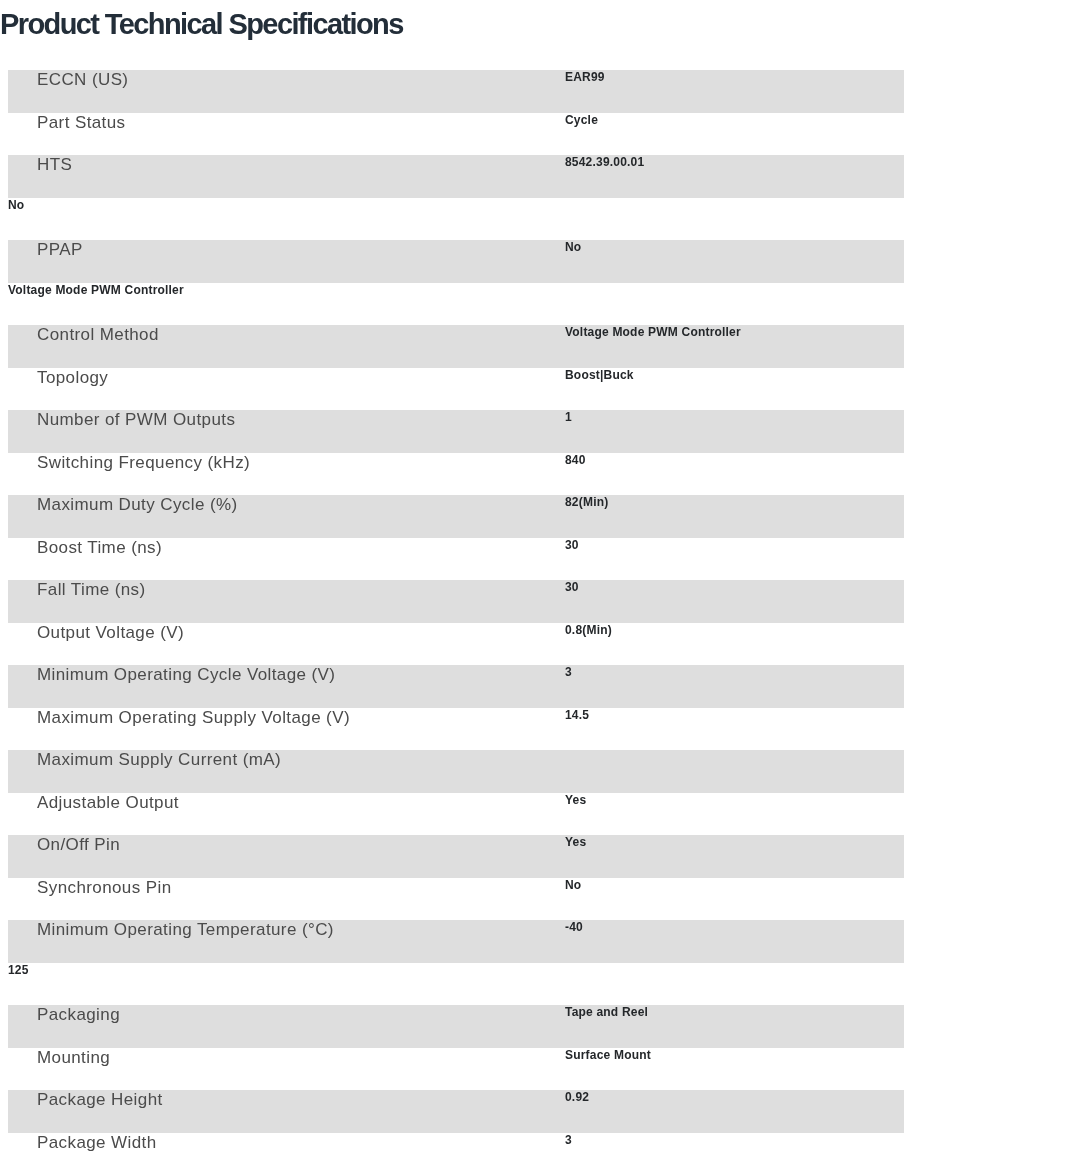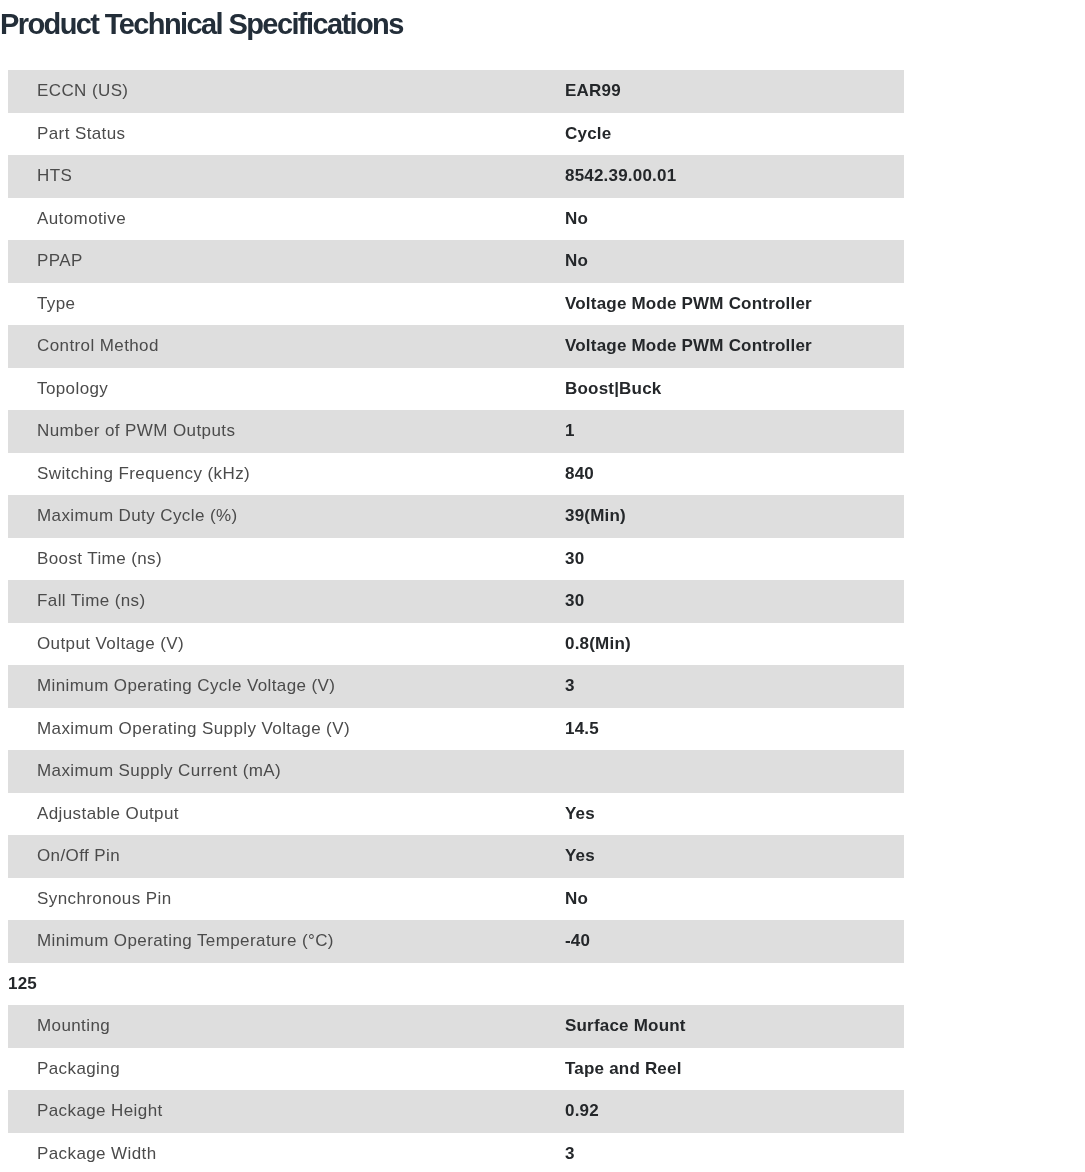--- a/index.html
+++ b/index.html
@@ -29,40 +29,39 @@
   .spec-table {
     position: absolute;
     top: 70px;
     left: 0;
     width: 1085px;
   }
   .row {
     height: 42.5px;
     margin-left: 8px;
     display: flex;
-    align-items: center;
     background: var(--row-bg, #ffffff);
   }
   .row:nth-child(odd) {
     background: var(--row-alt-bg, #dedede);
   }
   .row .label {
     width: 528px;
     padding-left: 29px;
     flex: 0 0 auto;
     box-sizing: content-box;
     font-size: 17px;
     letter-spacing: 0.4px;
     color: var(--label-text, #4b4b4b);
     white-space: nowrap;
     overflow: hidden;
   }
   .row .value {
     flex: 1 1 auto;
-    font-size: 17px;
+    font-size: 12px;
     font-weight: 700;
     letter-spacing: 0.2px;
     color: var(--value-text, #24272a);
     white-space: nowrap;
     overflow: hidden;
   }
 </style>
 </head>
 <body>
 
@@ -79,31 +78,29 @@
     <div class="label">Part Status</div>
     <div class="value">Cycle</div>
   </div>
 
   <div class="row">
     <div class="label">HTS</div>
     <div class="value">8542.39.00.01</div>
   </div>
 
   <div class="row">
-    <div class="label">Automotive</div>
     <div class="value">No</div>
   </div>
 
   <div class="row">
     <div class="label">PPAP</div>
     <div class="value">No</div>
   </div>
 
   <div class="row">
-    <div class="label">Type</div>
     <div class="value">Voltage Mode PWM Controller</div>
   </div>
 
   <div class="row">
     <div class="label">Control Method</div>
     <div class="value">Voltage Mode PWM Controller</div>
   </div>
 
   <div class="row">
     <div class="label">Topology</div>
@@ -115,21 +112,21 @@
     <div class="value">1</div>
   </div>
 
   <div class="row">
     <div class="label">Switching Frequency (kHz)</div>
     <div class="value">840</div>
   </div>
 
   <div class="row">
     <div class="label">Maximum Duty Cycle (%)</div>
-    <div class="value">39(Min)</div>
+    <div class="value">82(Min)</div>
   </div>
 
   <div class="row">
     <div class="label">Boost Time (ns)</div>
     <div class="value">30</div>
   </div>
 
   <div class="row">
     <div class="label">Fall Time (ns)</div>
     <div class="value">30</div>
@@ -172,30 +169,30 @@
   <div class="row">
     <div class="label">Minimum Operating Temperature (°C)</div>
     <div class="value">-40</div>
   </div>
 
   <div class="row">
     <div class="value">125</div>
   </div>
 
   <div class="row">
+    <div class="label">Packaging</div>
+    <div class="value">Tape and Reel</div>
+  </div>
+
+  <div class="row">
     <div class="label">Mounting</div>
     <div class="value">Surface Mount</div>
   </div>
 
   <div class="row">
-    <div class="label">Packaging</div>
-    <div class="value">Tape and Reel</div>
-  </div>
-
-  <div class="row">
     <div class="label">Package Height</div>
     <div class="value">0.92</div>
   </div>
 
   <div class="row">
     <div class="label">Package Width</div>
     <div class="value">3</div>
   </div>
 </div>
 </div>

